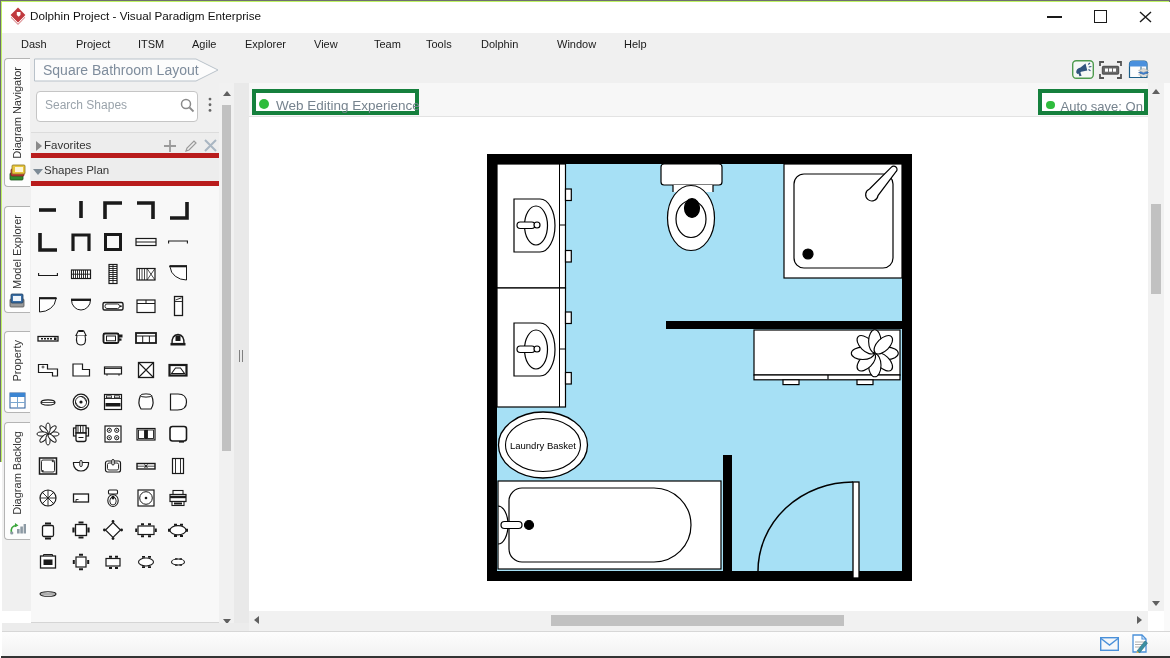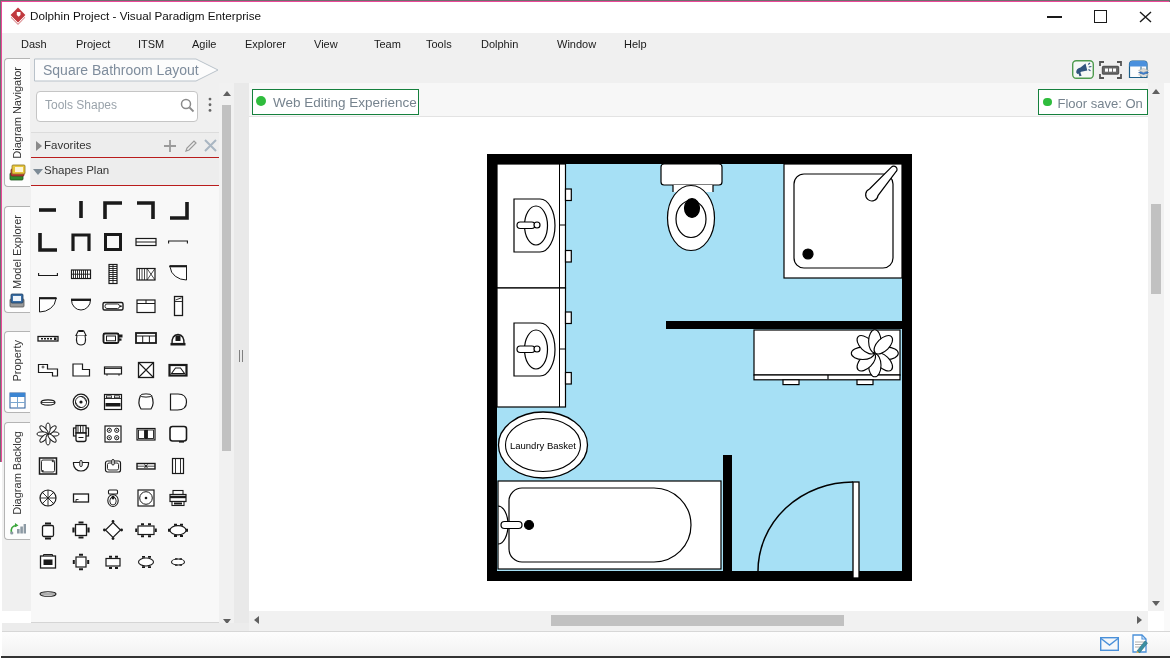--- a/index.html
+++ b/index.html
@@ -1,44 +1,44 @@
 <!DOCTYPE html>
 <html><head>
 <meta charset="utf-8">
 <style>
   html,body{margin:0;padding:0;}
   body{width:1170px;height:658px;overflow:hidden;font-family:"Liberation Sans",sans-serif;}
   .abs{position:absolute;}
-  #win{position:relative;width:1170px;height:462px;background:#ec4899;box-sizing:border-box;border:1px solid #6e6e6e;border-bottom:none;}
+  #win{position:relative;width:1170px;height:462px;background:#bef264;box-sizing:border-box;border:1px solid #6e6e6e;border-bottom:none;}
   
   #titlebar{left:1px;top:1px;width:1168px;height:31px;background:#fff;}
   #title-text{left:29px;top:8px;font-size:11.7px;color:#101010;letter-spacing:0px;}
   
   #menubar{left:1px;top:32px;width:1168px;height:25px;background:#f0f0f0;}
   .menu-item{position:absolute;top:37px;font-size:11px;color:#1a1a1a;text-align:center;}
   
   #tabbar{left:1px;top:57px;width:1168px;height:25px;background:#f0f0f0;}
   
   #tabstrip{left:1px;top:82px;width:29px;height:528px;background:#f0f0f0;}
   .vtab{position:absolute;left:3px;width:26px;background:#fdfdfd;border:1px solid #b4b4b4;border-right:none;border-radius:4px 0 0 4px;box-sizing:border-box;}
   .vtab-label{position:absolute;left:6px;top:8px;writing-mode:vertical-rl;transform:rotate(180deg);font-size:11px;color:#333;white-space:nowrap;}
   
   #panel{left:30px;top:82px;width:188px;height:548px;background:#f0f0f0;}
   #searchbox{left:5px;top:8px;width:160px;height:29px;background:#fff;border:1px solid #c5c5c5;border-radius:4px;}
   #search-ph{left:14px;top:15px;font-size:12px;color:#9aa3ab;}
-  .hdr{position:absolute;left:0;width:188px;background:#ededed;border-top:1px solid #dcdcdc;border-bottom:1px solid #b91c1c;box-sizing:border-box;}
+  .hdr{position:absolute;left:0;width:188px;background:#ededed;border-top:1px solid #dcdcdc;border-bottom:5px solid #b91c1c;box-sizing:border-box;}
   .hdr-text{position:absolute;left:13px;top:6px;font-size:11.5px;color:#333;}
   #palette{left:0px;top:103px;width:188px;height:437px;background:#f8f8f8;border-bottom:1px solid #d5d5d5;box-sizing:border-box;}
   .pcell{width:32.5px;height:32px;display:flex;align-items:center;justify-content:center;}
   
   #panel-sb{left:218px;top:82px;width:15px;height:548px;background:#f1f1f1;}
   #splitter{left:233px;top:82px;width:15px;height:548px;background:#e9e9e9;}
   #canvas{left:248px;top:82px;width:899px;height:528px;background:#fff;}
   #canvas-top{left:0;top:0;width:899px;height:33px;background:#f7f7f7;border-bottom:1px solid #e3e3e3;}
-  .badge{position:absolute;top:6px;height:26px;background:#fff;border:1px solid #15803d;box-sizing:border-box;}
+  .badge{position:absolute;top:6px;height:26px;background:#fff;border:4px solid #15803d;box-sizing:border-box;}
   .badge-dot{position:absolute;width:10px;height:10px;border-radius:50%;background:#2fbc3d;}
   .badge-text{position:absolute;top:4px;font-size:13.5px;color:#76838e;white-space:nowrap;}
   #right-sb{left:1147px;top:82px;width:16px;height:528px;background:#f1f1f1;}
   #hscroll{left:248px;top:610px;width:899px;height:20px;background:#f1f1f1;}
   #below-panel{left:1px;top:622px;width:247px;height:8px;background:#ececec;}
   #rightgap{left:1163px;top:82px;width:6px;height:548px;background:#fafafa;}
   
   #statusbar{left:1px;top:630px;width:1168px;height:25px;background:linear-gradient(#fdfdfd,#f2f2f2);border-top:1px solid #d7d7d7;box-sizing:border-box;}
   #bottombar{left:0px;top:655px;width:1170px;height:3px;background:#333;}
   .thumb{position:absolute;background:#c1c1c1;}
@@ -149,21 +149,21 @@
       <rect x="14.6" y="7" width="2.4" height="9.5" fill="#8d9aa4"></rect>
       <path d="M2.5,16 q-1.5,-7 5,-7.5" fill="none" stroke="#3aa53a" stroke-width="1.6"></path>
       <path d="M6,6 l3.5,2.4 -3.8,1.8 z" fill="#3aa53a"></path>
       <circle cx="2.8" cy="16" r="1.6" fill="#8d9aa4"></circle>
     </svg>
   </div>
 
   <div id="panel" class="abs">
 
     <div id="searchbox" class="abs"></div>
-    <div id="search-ph" class="abs">Tools Shapes</div>
+    <div id="search-ph" class="abs">Search Shapes</div>
 
     <svg class="abs" style="left:149px;top:15px" width="15" height="15" viewBox="0 0 15 15">
       <circle cx="6" cy="6" r="4.5" fill="none" stroke="#8a8a8a" stroke-width="1.5"></circle>
       <path d="M9.5,9.5 L13.5,13.5" stroke="#8a8a8a" stroke-width="1.8"></path>
     </svg>
 
     <svg class="abs" style="left:176px;top:14px" width="6" height="17" viewBox="0 0 6 18">
       <circle cx="3" cy="2.2" r="1.5" fill="#666"></circle>
         <circle cx="3" cy="8.2" r="1.5" fill="#666"></circle>
         <circle cx="3" cy="14.2" r="1.5" fill="#666"></circle>
@@ -615,21 +615,21 @@
   <div id="canvas" class="abs">
     <div id="canvas-top" class="abs"></div>
 
     <div class="badge" style="left:3px;width:167px">
       <div class="badge-dot" style="left:3px;top:6.4px"></div>
       <div class="badge-text" style="left:20px;top:5px">Web Editing Experience</div>
     </div>
 
     <div class="badge" style="left:789px;width:110px">
       <div class="badge-dot" style="left:4.3px;top:7.6px;width:8.8px;height:8.8px"></div>
-      <div class="badge-text" style="left:18.5px;top:5.5px;font-size:13px">Floor save: On</div>
+      <div class="badge-text" style="left:18.5px;top:5.5px;font-size:13px">Auto save: On</div>
     </div>
 
     <svg id="plan" class="abs" style="left:0;top:0" width="899" height="528" viewBox="248 82 899 528">
 
       <rect x="492" y="159" width="413" height="415" fill="#a6e0f5"></rect>
 
       <rect x="486" y="153" width="425" height="10" fill="#000"></rect>
 
       <rect x="486" y="570" width="425" height="10" fill="#000"></rect>
 

